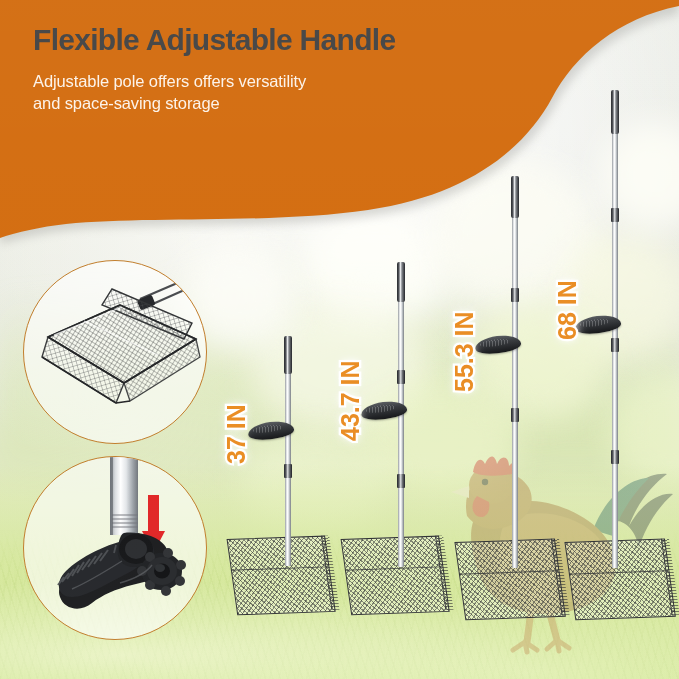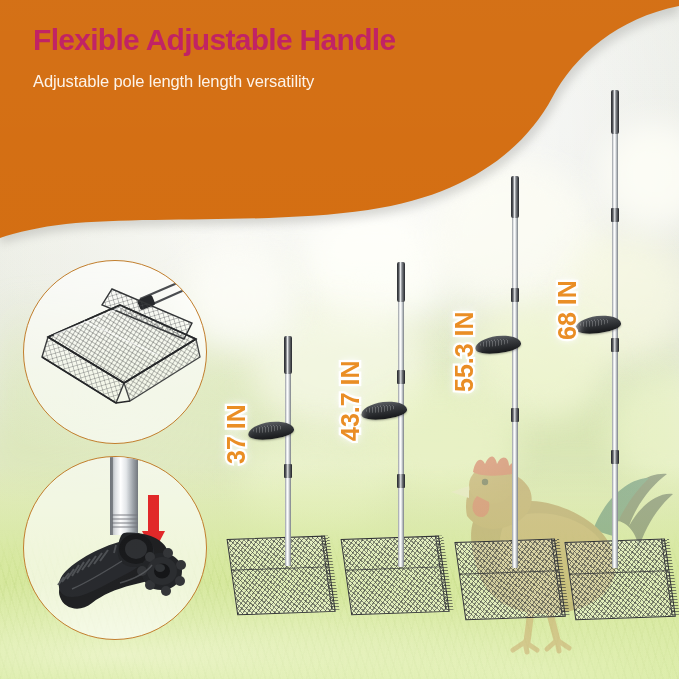--- a/index.html
+++ b/index.html
@@ -78,21 +78,21 @@
   .banner-wrap{position:absolute;left:0;top:0;width:679px;height:260px;}
   .banner-shadow{position:absolute;left:0;top:0;width:679px;height:260px;filter:blur(5px);opacity:.33;}
   .banner{position:absolute;left:0;top:0;width:679px;height:260px;}
 
   .title-block{position:absolute;left:33px;top:18px;width:520px;}
   .title1{
     font-size:42px;font-weight:bold;color:#fbf6f0;line-height:1.0;
     letter-spacing:-1.2px;
   }
   .title2{
-    font-size:30px;font-weight:bold;color:#be185d;line-height:1.12;
+    font-size:30px;font-weight:bold;color:#404040;line-height:1.12;
     letter-spacing:-.7px;margin-top:5px;
   }
   .subtitle{
     margin-top:13px;font-size:16.5px;color:#fdf3e9;line-height:1.35;
     letter-spacing:-.1px;
   }
 
   
   .inset{
     position:absolute;border-radius:50%;
@@ -272,21 +272,22 @@
     <svg class="banner-shadow" viewBox="0 0 679 260" preserveAspectRatio="none">
       <path d="M0,0 L679,0 L679,14 C620,26 578,62 556,104 C528,156 470,202 372,216 C276,230 150,222 70,230 C42,233 18,238 0,244 Z" fill="#8a8a86"></path>
     </svg>
     <svg class="banner" viewBox="0 0 679 260" preserveAspectRatio="none">
       <path d="M0,0 L679,0 L679,6 C618,18 574,56 552,98 C524,150 466,196 368,210 C272,224 146,216 66,224 C40,227 17,232 0,238 Z" fill="#D2690A"></path>
     </svg>
 
     <div class="title-block">
       <div class="title2">Flexible Adjustable Handle</div>
       <div class="subtitle">
-        <div>Adjustable pole length length versatility</div>
+        <div>Adjustable pole offers offers versatility</div>
+        <div>and space-saving storage</div>
       </div>
     </div>
   </div>
 
   <div class="meas" style="left:222px;top:464px;">37 IN</div>
   <div class="meas" style="left:336px;top:441px;">43.7 IN</div>
   <div class="meas" style="left:450px;top:392px;">55.3 IN</div>
   <div class="meas" style="left:553px;top:340px;">68 IN</div>
 
   <div class="inset inset-basket">

